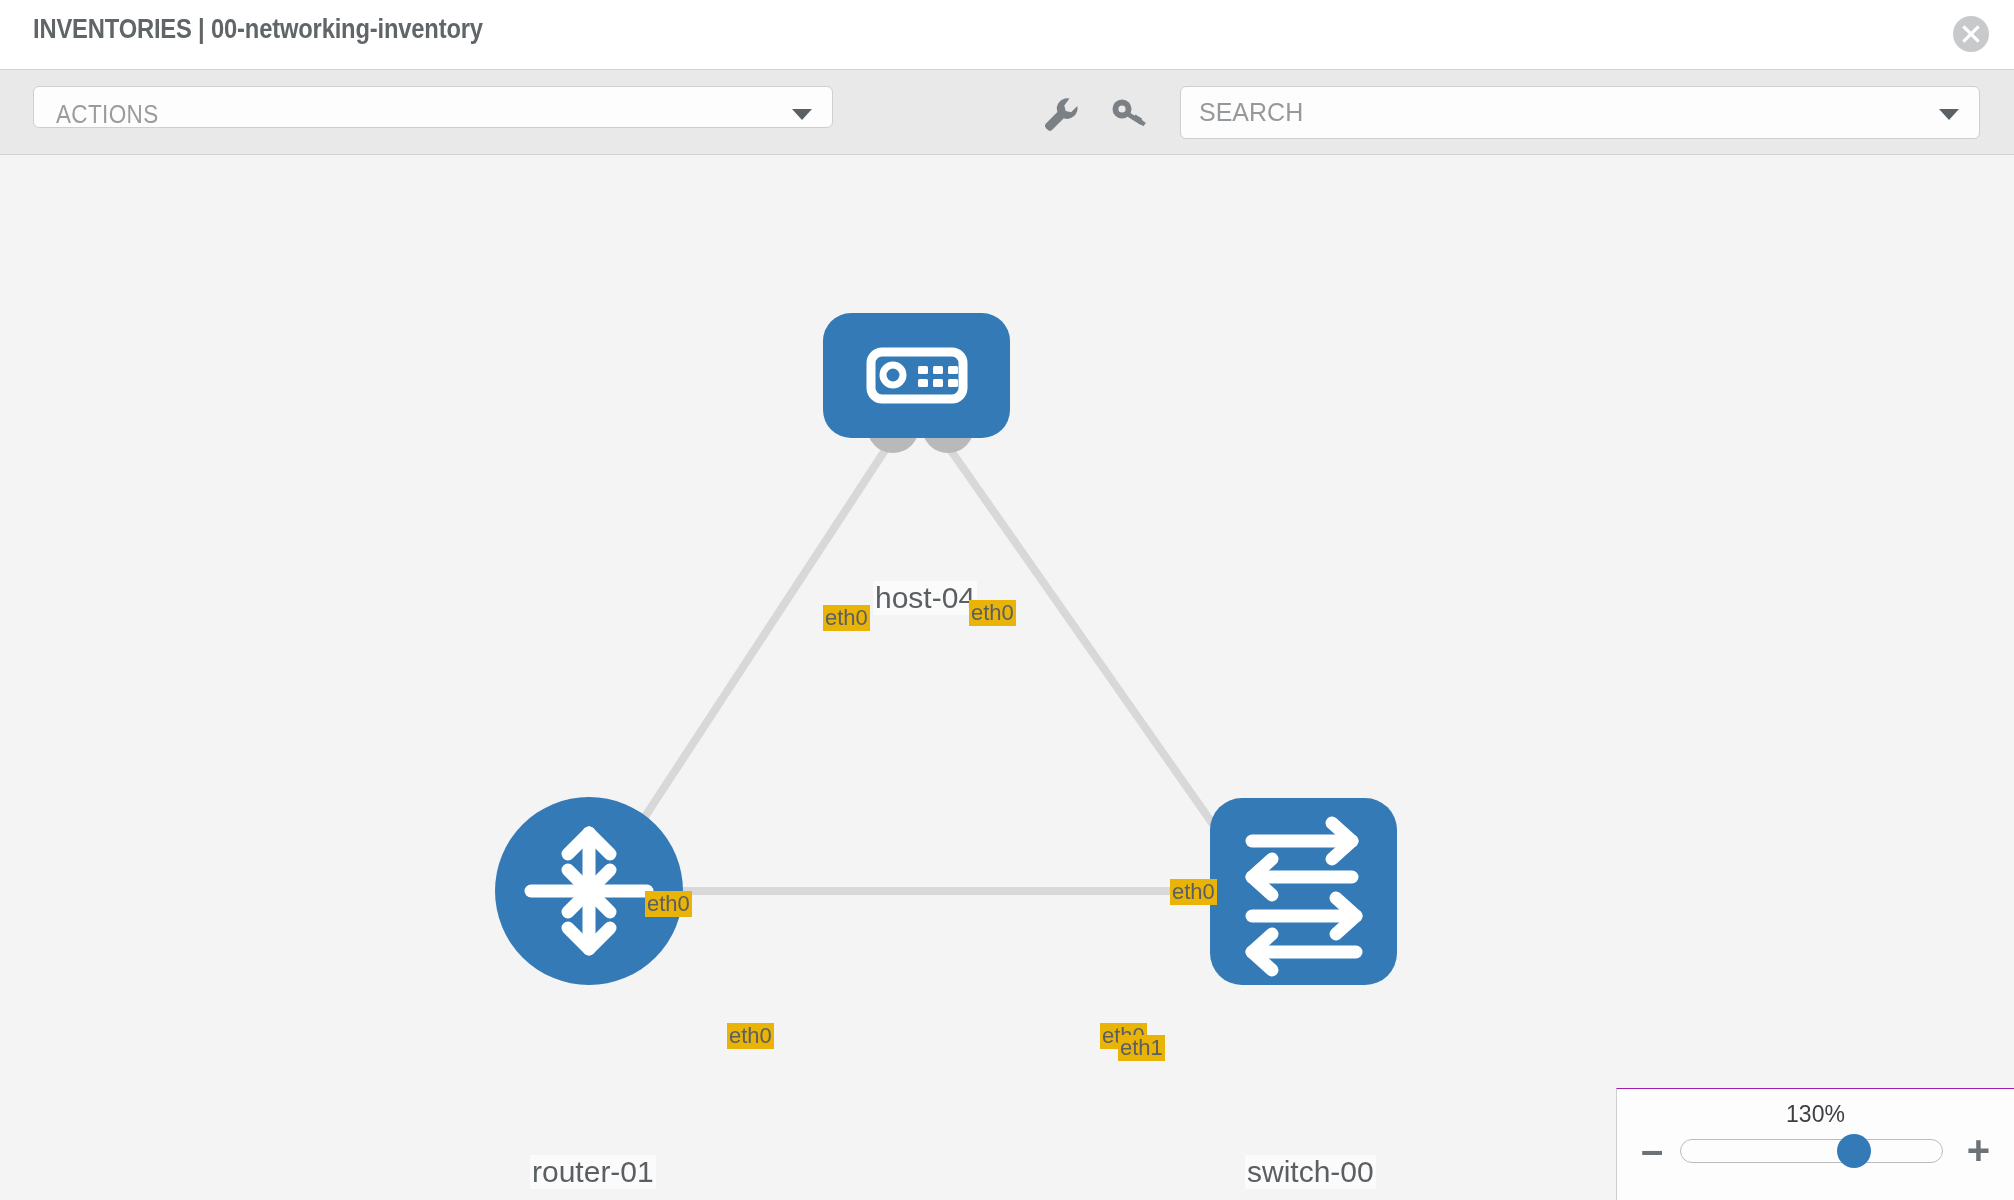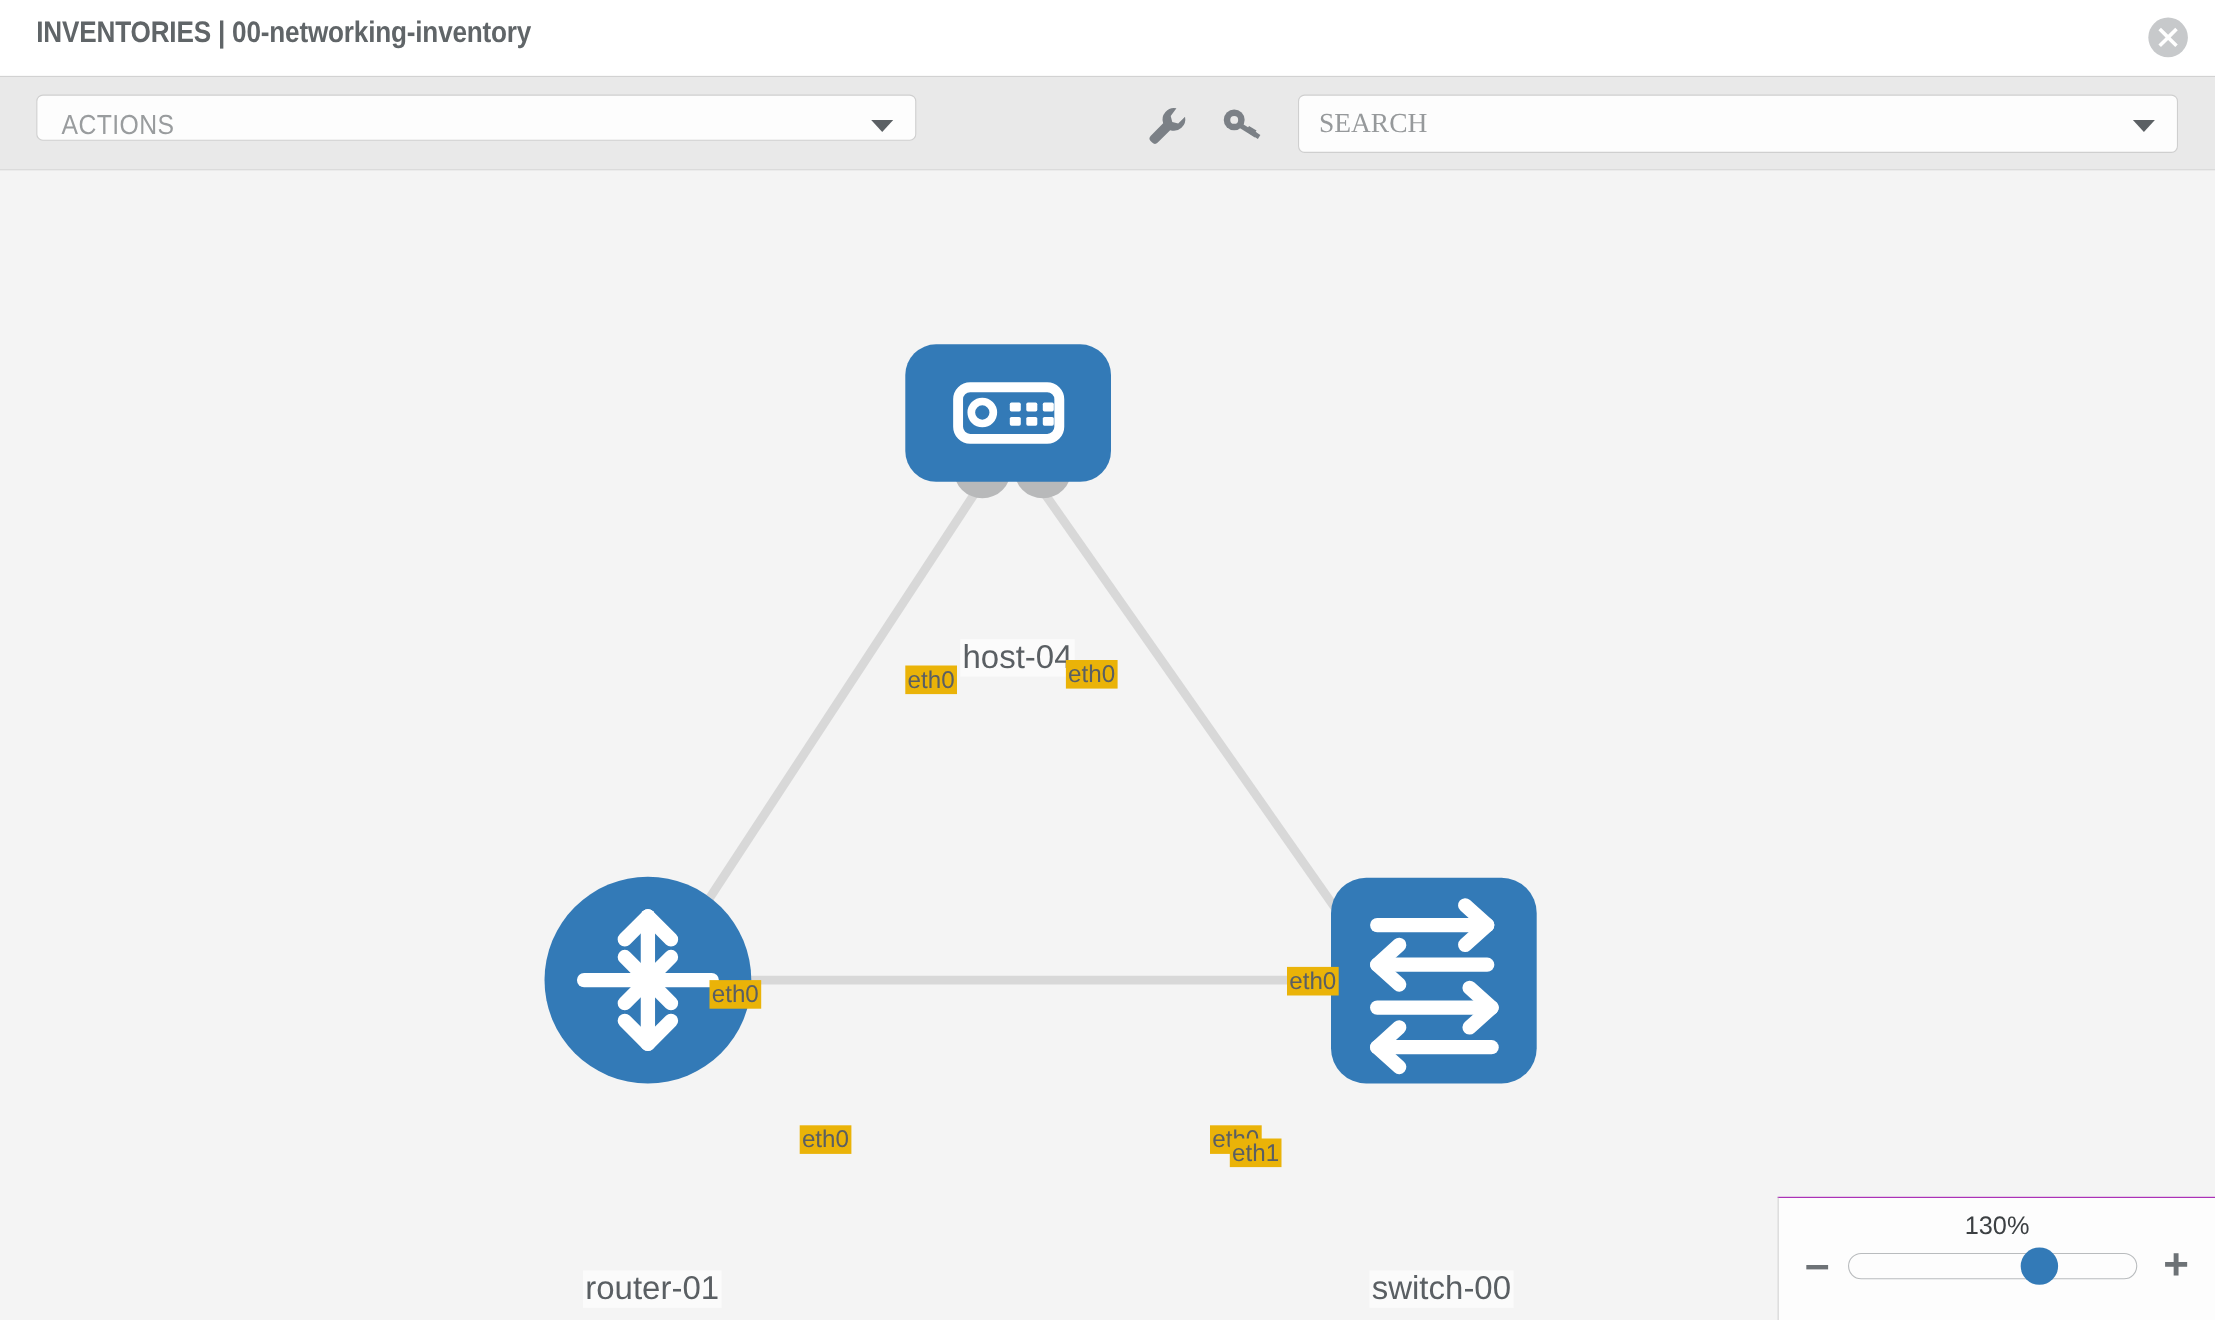--- a/index.html
+++ b/index.html
@@ -71,21 +71,21 @@
     position: absolute; left: 1180px; top: 16px;
     width: 800px; height: 53px;
     background: #fdfdfd;
     border: 1px solid #cfcfcf; border-radius: 6px;
   }
   .search-input {
     position: absolute; left: 18px; top: 0;
     width: 720px; height: 51px;
     border: none; outline: none; background: transparent;
     font-size: 25px; color: #96999b;
-    font-family: Liberation Serif, serif;
+    font-family: Liberation Sans, sans-serif;
   }
   .search-input::placeholder { color: #96999b; opacity: 1; }
   .search-box .caret { right: 20px; }
 
   
   .canvas {
     position: absolute; left: 0; top: 155px;
     width: 2014px; height: 1045px;
     background: #f4f4f4;
     overflow: hidden;

